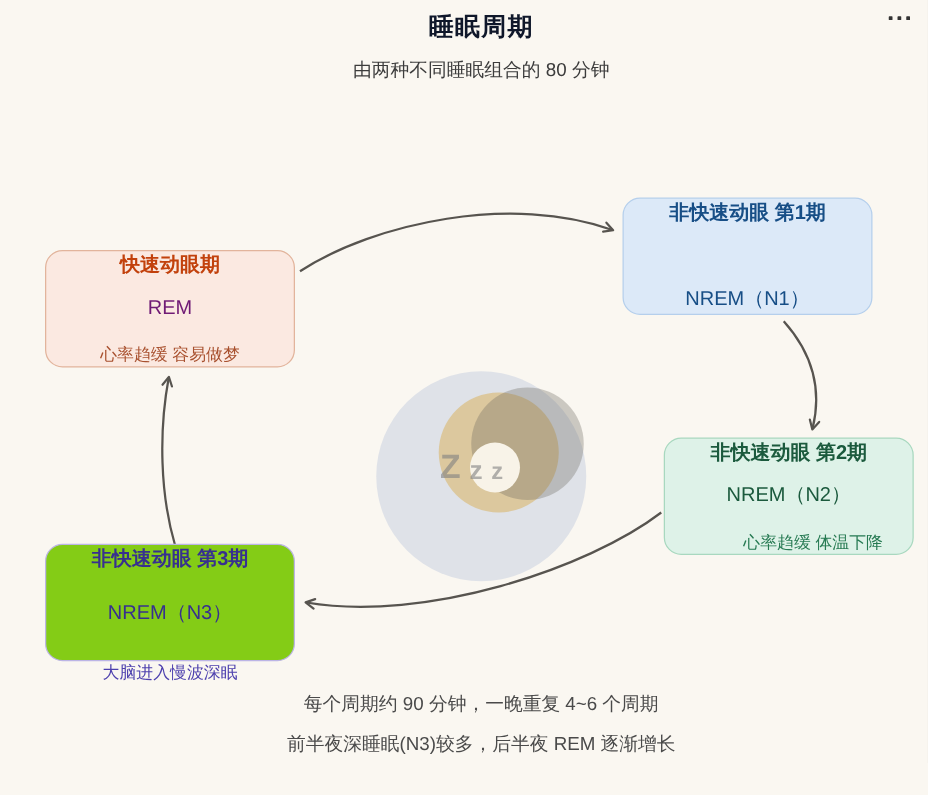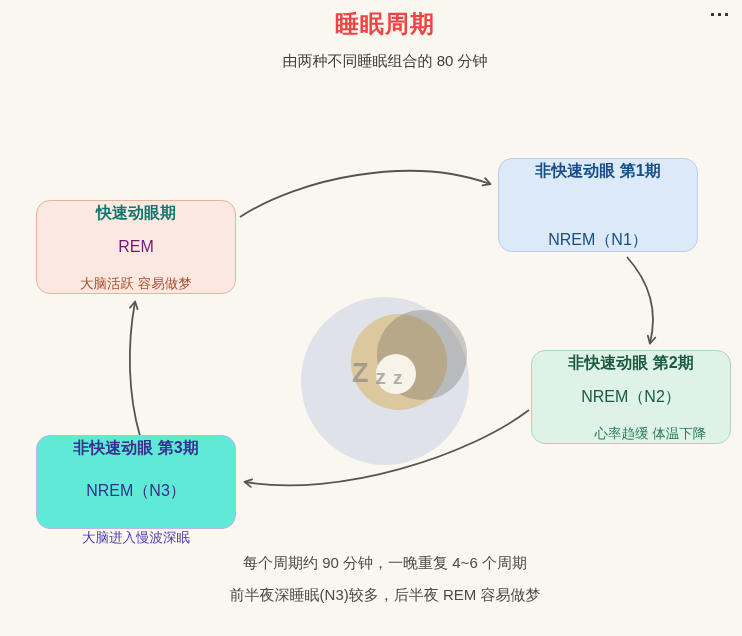--- a/index.html
+++ b/index.html
@@ -1,21 +1,21 @@
 <!DOCTYPE html>
 <html><head>
 <meta charset="utf-8">
 <style>
   html,body{margin:0;padding:0;}
   body{font-family:"Liberation Sans","DejaVu Sans",sans-serif;background:#e9e6df;}
   .canvas{position:relative;width:742px;height:636px;background:#faf7f1;overflow:hidden;margin:0 auto;}
 
   
   .header{position:absolute;left:28px;top:8px;width:714px;text-align:center;z-index:3;}
-  .title{font-size:24px;font-weight:bold;color:#ef4444;letter-spacing:1px;}
+  .title{font-size:20px;font-weight:bold;color:#0f172a;letter-spacing:1px;}
   .subtitle{margin-top:12px;font-size:15px;color:#3c3c3c;}
   .menu-btn{position:absolute;right:10px;top:6px;width:26px;height:16px;display:flex;align-items:center;justify-content:center;gap:4px;cursor:pointer;z-index:5;}
   .menu-btn .dot{width:3px;height:3px;background:#333;border-radius:0.5px;}
 
   
   .circle{position:absolute;border-radius:50%;}
   .c-big{left:301px;top:297px;width:168px;height:168px;background:#dfe2e8;z-index:1;}
   .c-moon{left:351px;top:314px;width:96px;height:96px;background:rgba(216,178,96,0.55);z-index:1;}
   .c-shadow{left:377px;top:310px;width:90px;height:90px;background:rgba(105,102,92,0.32);z-index:1;}
   .c-small{left:376px;top:354px;width:40px;height:40px;background:#f8f3e8;z-index:1;}
@@ -72,40 +72,40 @@
         <path d="M1.5,1.5 L8,5 L1.5,8.5" fill="none" stroke="#57544f" stroke-width="1.6" stroke-linecap="round" stroke-linejoin="round"></path>
       </marker>
     </defs>
     <path d="M 240 217 C 300 178, 410 155, 490 184" fill="none" stroke="#57544f" stroke-width="1.8" marker-end="url(#ah)"></path>
     <path d="M 627 257 C 652 285, 657 315, 650 343" fill="none" stroke="#57544f" stroke-width="1.8" marker-end="url(#ah)"></path>
     <path d="M 529 410 C 470 455, 340 498, 245 482" fill="none" stroke="#57544f" stroke-width="1.8" marker-end="url(#ah)"></path>
     <path d="M 140 436 C 128 395, 127 345, 135 302" fill="none" stroke="#57544f" stroke-width="1.8" marker-end="url(#ah)"></path>
   </svg>
 
   <div class="card card-rem" style="background: rgb(251, 233, 225); border-color: rgb(226, 180, 156);">
-    <div class="name" style="color: #0f766e;">快速动眼期</div>
+    <div class="name" style="color: #c2410c;">快速动眼期</div>
     <div class="code" style="color: #701a75;">REM</div>
-    <div class="note" style="color: rgb(168, 80, 46);">大脑活跃 容易做梦</div>
+    <div class="note" style="color: rgb(168, 80, 46);">心率趋缓 容易做梦</div>
   </div>
 
   <div class="card card-n1" style="background: rgb(220, 233, 248); border-color: rgb(181, 207, 236);">
     <div class="name" style="color: rgb(23, 78, 134);">非快速动眼 第1期</div>
     <div class="code" style="color: rgb(23, 78, 134);">NREM（N1）</div>
   </div>
 
   <div class="card card-n2" style="background: rgb(222, 242, 232); border-color: rgb(168, 216, 191);">
     <div class="name" style="color: rgb(27, 90, 61);">非快速动眼 第2期</div>
     <div class="code" style="color: rgb(27, 90, 61);">NREM（N2）</div>
     <div class="note" style="color: rgb(38, 122, 82); margin-left: 39px;">心率趋缓 体温下降</div>
   </div>
 
-  <div class="card card-n3" style="background: #5eead4; border-color: rgb(188, 181, 230); gap: 20px;">
+  <div class="card card-n3" style="background: #84cc16; border-color: rgb(188, 181, 230); gap: 20px;">
     <div class="name" style="color: rgb(55, 48, 143);">非快速动眼 第3期</div>
     <div class="code" style="color: rgb(55, 48, 143);">NREM（N3）</div>
     <div class="note" style="color: rgb(77, 64, 174);">大脑进入慢波深眠</div>
   </div>
 
   <div class="footer">
     <div class="line1">每个周期约 90 分钟，一晚重复 4~6 个周期</div>
-    <div class="line2">前半夜深睡眠(N3)较多，后半夜 REM 容易做梦</div>
+    <div class="line2">前半夜深睡眠(N3)较多，后半夜 REM 逐渐增长</div>
   </div>
 
 </div>
 
 </body></html>

